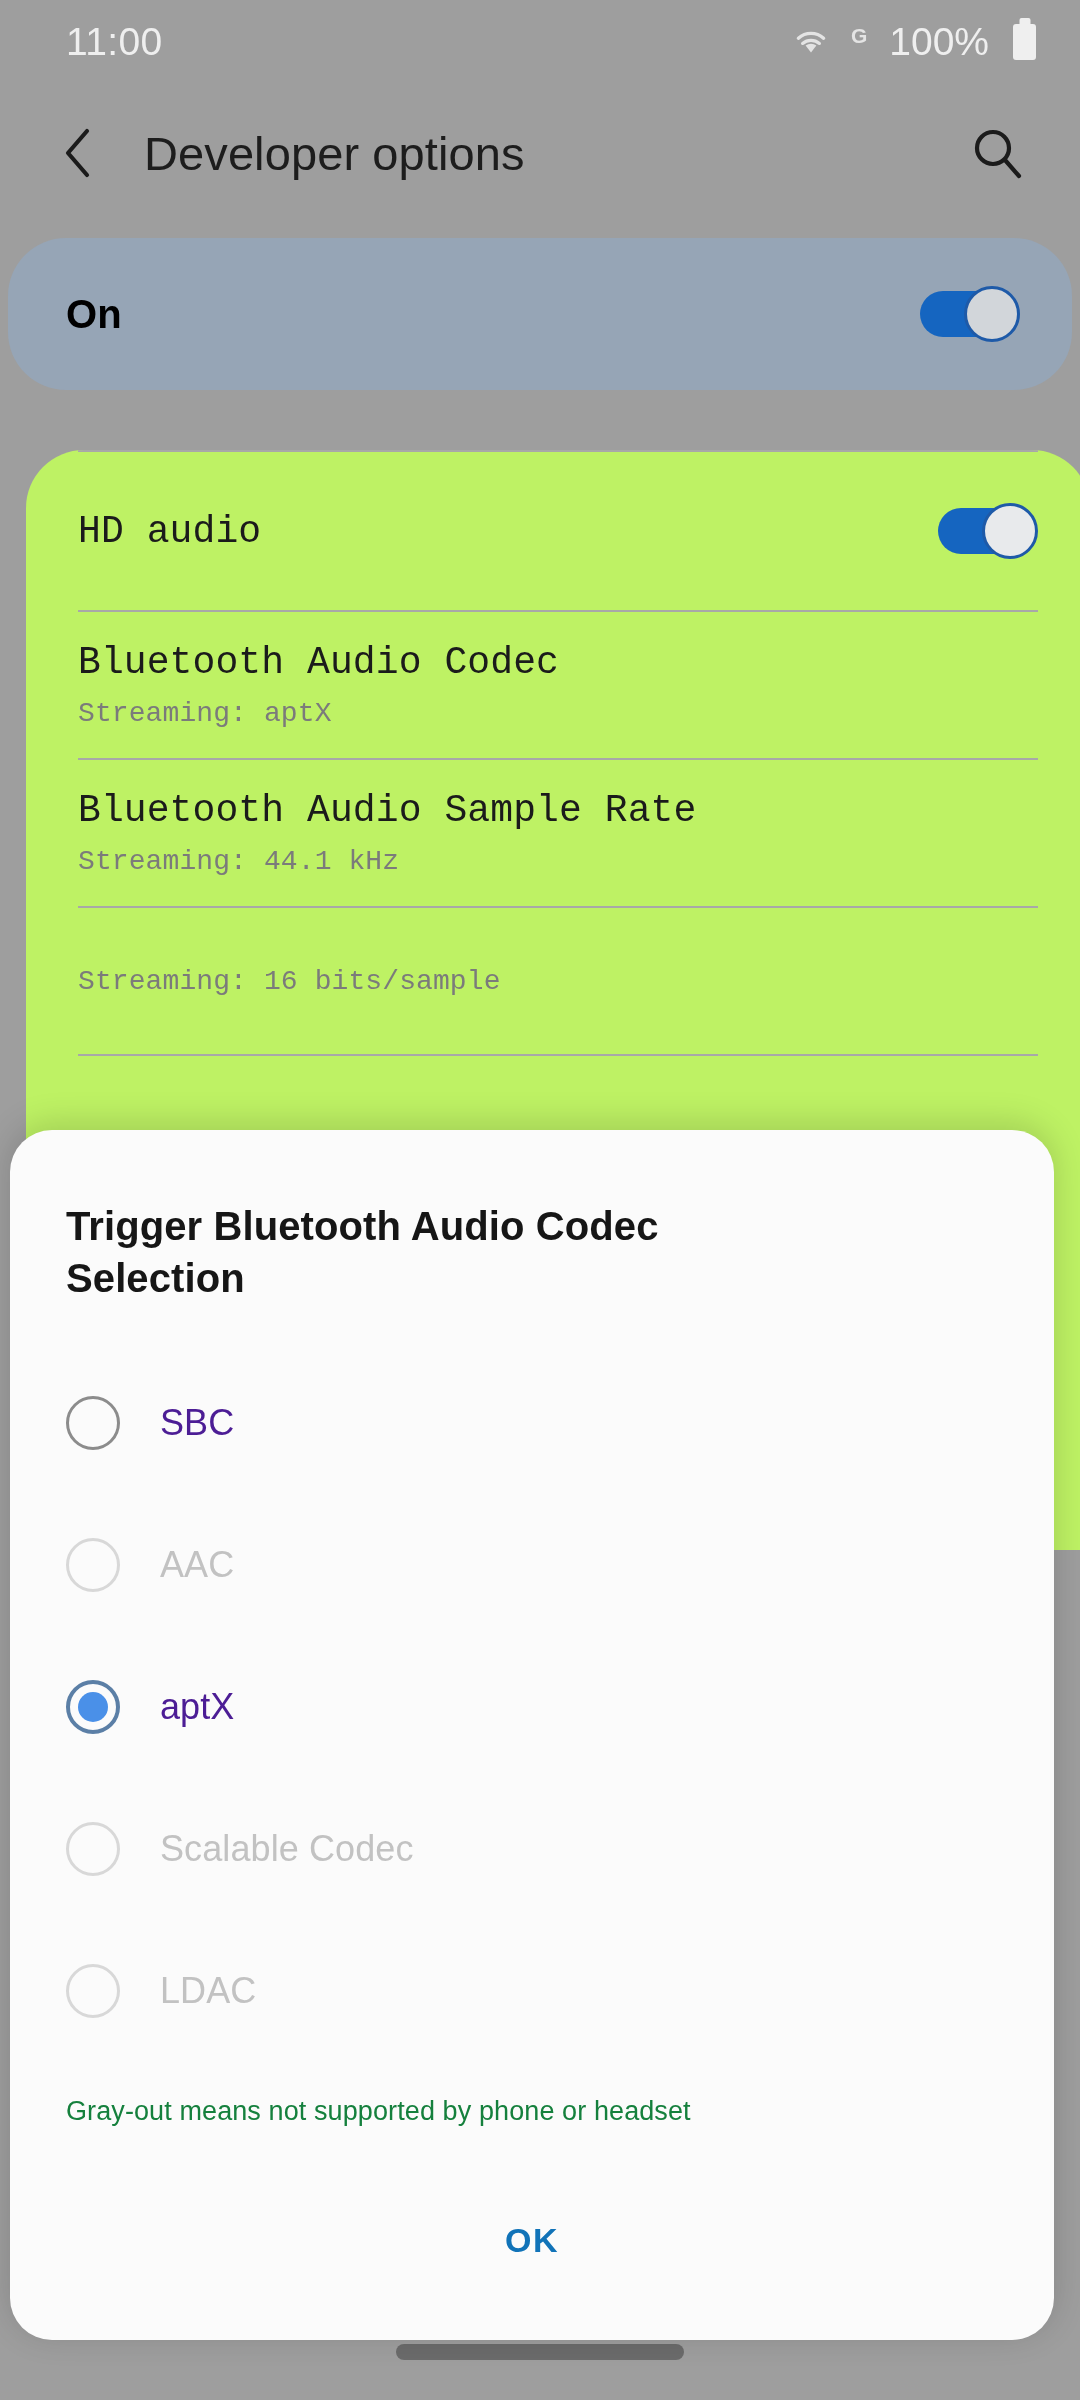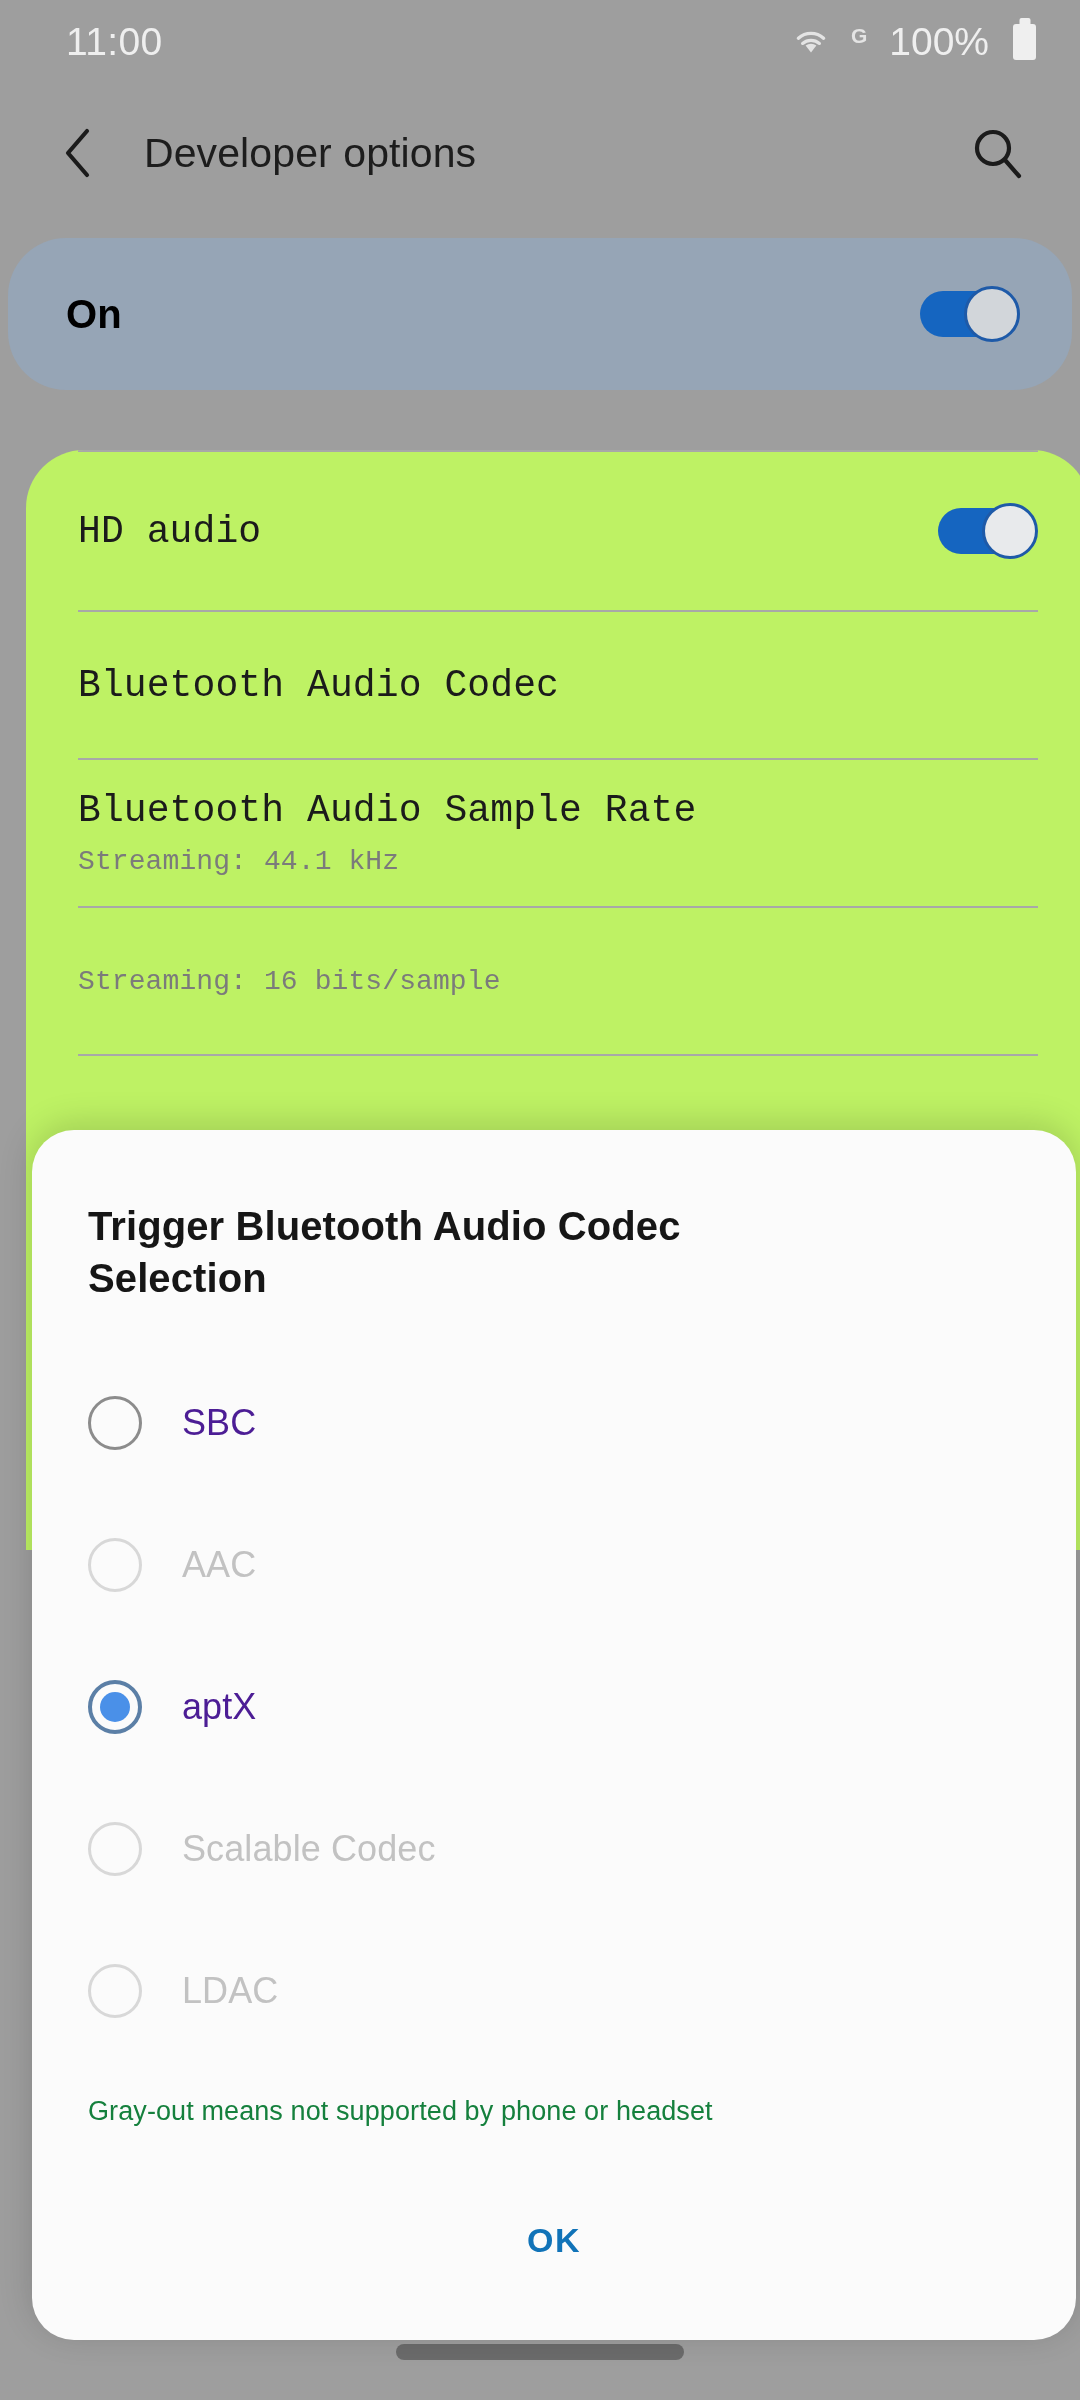--- a/index.html
+++ b/index.html
@@ -42,21 +42,21 @@
   
   .app-bar {
     position:absolute; top:98px; left:0; width:1080px; height:110px;
     display:flex; align-items:center;
   }
   .back-btn {
     width:74px; height:74px; margin-left:42px;
     display:flex; align-items:center; justify-content:center;
   }
   .app-title {
-    font-size:41px; color:#1d1d1d; margin-left:28px; letter-spacing:0.1px;
+    font-size:47px; color:#1d1d1d; margin-left:28px; letter-spacing:0.1px;
   }
   .search-btn {
     margin-left:auto; margin-right:48px; width:70px; height:70px;
     display:flex; align-items:center; justify-content:center;
   }
 
   
   .master-card {
     position:absolute; left:8px; top:238px; width:1064px; height:152px;
     background:#96a5b6; border-radius:58px;
@@ -99,21 +99,21 @@
     position:absolute; left:56px; bottom:105px; width:968px; height:42px;
     background:#a8a8a8; border-radius:21px; opacity:0.55;
   }
   .gesture-bar {
     position:absolute; left:50%; transform:translateX(-50%); bottom:40px;
     width:288px; height:16px; background:#6b6b6b; border-radius:8px;
   }
 
   
   .dialog {
-    position:absolute; left:32px; top:1130px; width:1044px; height:1210px;
+    position:absolute; left:10px; top:1130px; width:1044px; height:1210px;
     background:#fbfbfb; border-radius:42px;
     box-shadow:0 -6px 34px rgba(0,0,0,0.16);
     padding:0 56px;
     overflow:hidden;
   }
   .dialog-title {
     font-size:40px; font-weight:700; color:#161616;
     line-height:1.30; padding-top:70px; letter-spacing:0.1px;
     max-width:740px;
   }
@@ -211,20 +211,21 @@
         <div class="track"></div>
         <div class="thumb"></div>
       </div>
     </div>
 
     <div class="divider"></div>
 
     <div class="row">
       <div class="row-text">
         <div class="row-title">Bluetooth Audio Codec</div>
+        <div class="row-sub">Streaming: aptX</div>
       </div>
     </div>
 
     <div class="divider"></div>
 
     <div class="row">
       <div class="row-text">
         <div class="row-title">Bluetooth Audio Sample Rate</div>
         <div class="row-sub">Streaming: 44.1 kHz</div>
       </div>

